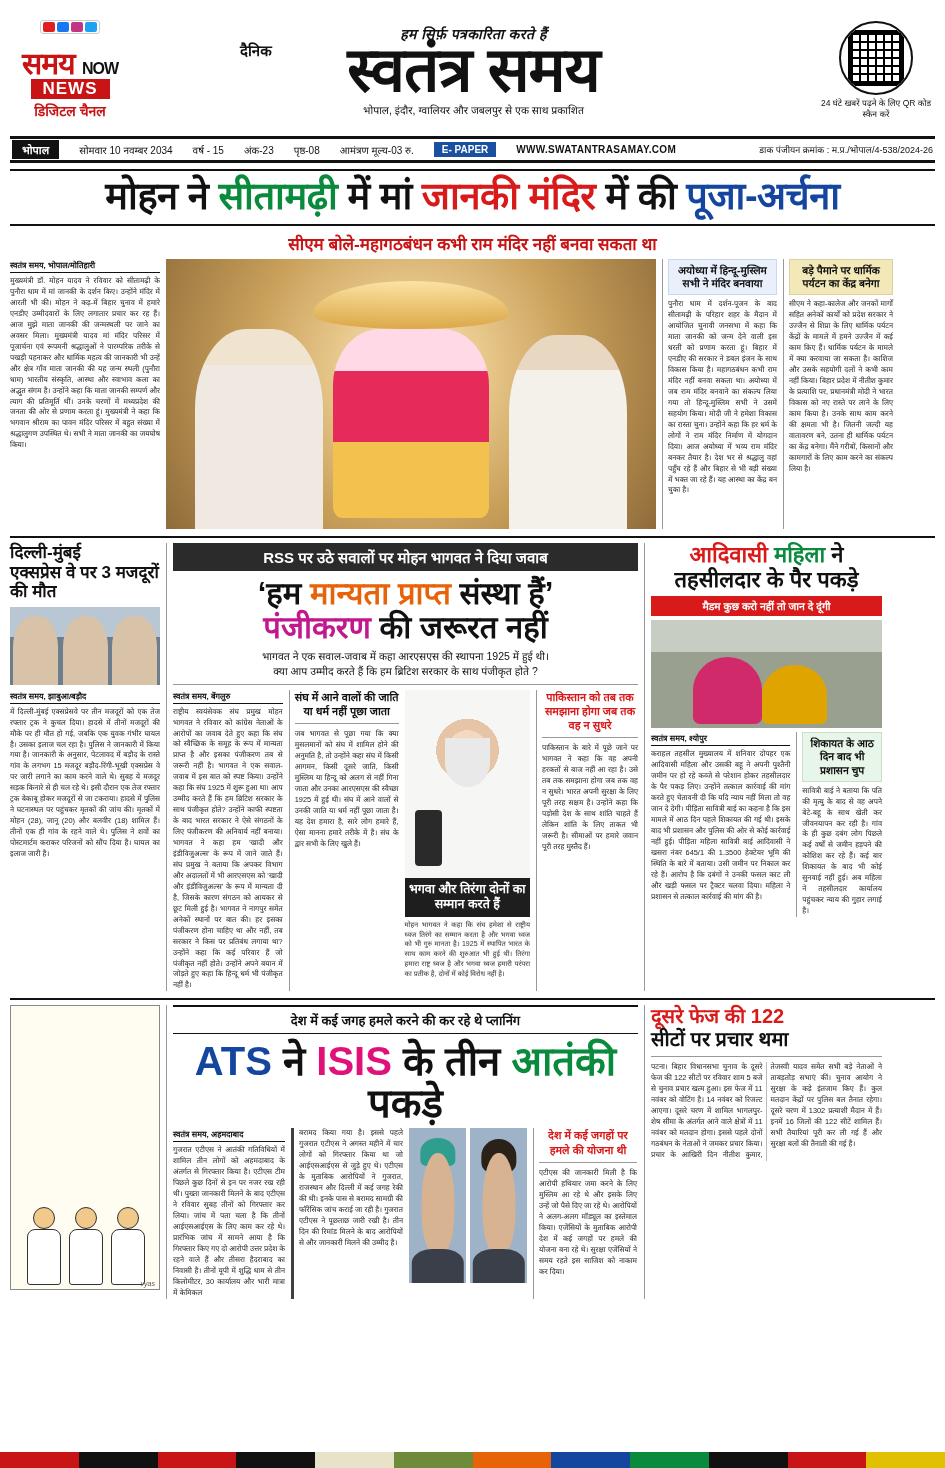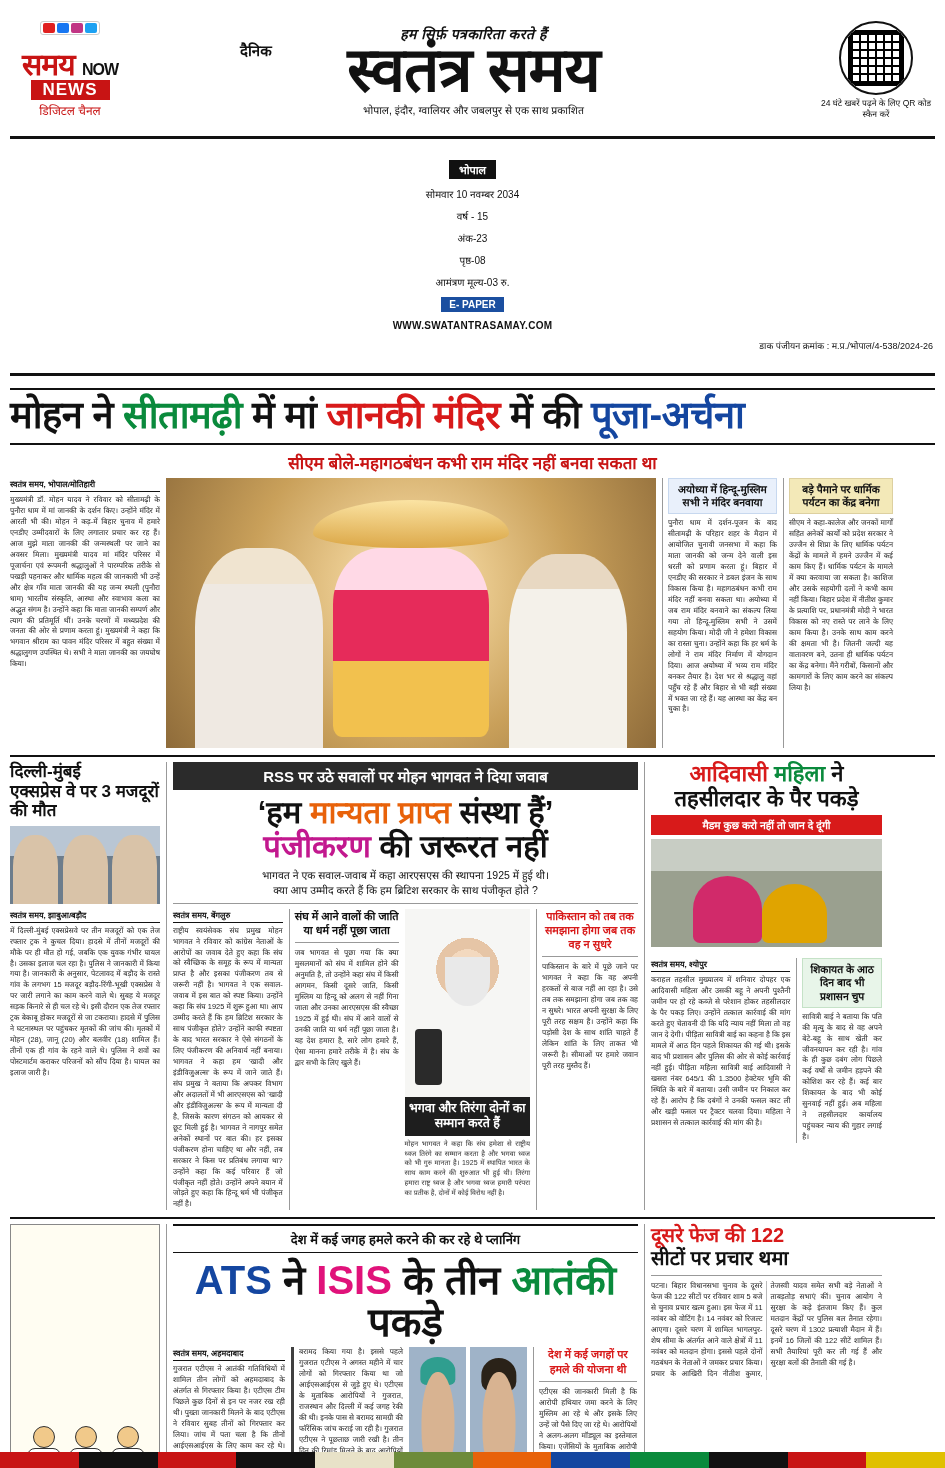--- a/index.html
+++ b/index.html
@@ -18,48 +18,48 @@
   .logo-box { width:120px; display:flex; flex-direction:column; align-items:center; }
   .logo-social { display:flex; gap:2px; background:#fff; padding:1px 2px; border:1px solid #ccc; border-radius:3px; }
   .logo-social span { display:block; width:12px; height:10px; border-radius:2px; }
   .sq-yt { background:#e02020; }
   .sq-fb { background:#1877f2; }
   .sq-ig { background:#c13584; }
   .sq-tw { background:#1da1f2; }
   .logo-main { margin-top:16px; font-weight:bold; font-size:30px; color:#c81414; letter-spacing:-1px; line-height:0.95; text-align:center; }
   .logo-main .now { color:#111; font-size:16px; }
   .logo-news { margin-top:1px; background:#c81414; color:#fff; font-weight:bold; font-size:17px; padding:0 12px; letter-spacing:1px; }
-  .logo-sub { font-size:12px; color:#c81414; font-weight:normal; margin-top:2px; }
+  .logo-sub { font-size:14px; color:#c81414; font-weight:bold; margin-top:2px; }
 
   .title-center { flex:1; text-align:center; position:relative; }
   .tagline { font-size:14px; font-weight:bold; color:#111; font-style:italic; letter-spacing:0.5px; }
   .daily { position:absolute; left:110px; top:16px; font-size:15px; font-weight:bold; }
   .paper-name { font-size:62px; font-weight:bold; letter-spacing:-1px; line-height:1.0; margin-top:-4px; }
   .paper-sub { font-size:10.5px; margin-top:2px; }
 
   .qr-box { width:118px; display:flex; flex-direction:column; align-items:center; }
   .qr-circle { width:74px; height:74px; border-radius:50%; border:2px solid #111; display:flex; align-items:center; justify-content:center; overflow:hidden; }
   .qr-img { width:56px; height:56px;
     background-image:
       linear-gradient(90deg,#000 2px, transparent 2px),
       linear-gradient(#000 2px, transparent 2px);
     background-size:8px 8px; background-color:#fff; border:3px solid #000; }
   .qr-text { font-size:8.5px; text-align:center; line-height:1.25; margin-top:3px; }
 
   
   .rule-thick { height:3px; background:#111; margin-top:2px; }
-  .dateline { display:flex; align-items:center; gap:8px; font-size:10px; padding:21px 2px; border-bottom:3px solid #111;flex-direction:column; }
+  .dateline { display:flex; align-items:center; gap:20px; font-size:10px; padding:1px 2px; border-bottom:3px solid #111; }
   .city-badge { background:#111; color:#fff; font-weight:bold; padding:2px 10px; font-size:11px; }
   .dl-item { white-space:nowrap; }
   .epaper { background:#1b4fa0; color:#fff; font-weight:bold; padding:2px 8px; font-size:10px; }
   .dl-site { font-weight:bold; letter-spacing:0.3px; }
   .dl-right { margin-left:auto; font-size:9px; }
 
   
-  .lead-band { margin-top:12px; border-top:2px solid #111; border-bottom:2px solid #111; padding:5px 0 7px 0; }
+  .lead-band { margin-top:6px; border-top:2px solid #111; border-bottom:2px solid #111; padding:5px 0 7px 0; text-align:center; }
   .lead-head { font-size:38px; font-weight:bold; line-height:1.08; letter-spacing:-0.5px; }
   .c-black { color:#111; }
   .c-green { color:#0a8a3c; }
   .c-red { color:#d81a1a; }
   .c-blue { color:#1446a0; }
   .c-orange { color:#e8620a; }
   .c-pink { color:#e0127a; }
   .c-magenta { color:#c2188e; }
 
   .sub-head { text-align:center; color:#c81414; font-weight:bold; font-size:17px; margin:6px 0 4px; }
@@ -284,21 +284,21 @@
         <span class="c-red">आदिवासी</span>
         <span class="c-green">महिला</span>
         <span class="c-black">ने</span><br>
         <span class="c-black">तहसीलदार के पैर पकड़े</span>
       </div>
       <div class="redbar" style="margin-top:4px;">मैडम कुछ करो नहीं तो जान दे दूंगी</div>
       <div class="photo womenphoto" style="height:108px;margin-top:4px;">
         <div class="sari"></div>
         <div class="sari2"></div>
       </div>
-      <div style="display:flex;gap:6px;margin-top:11px;">
+      <div style="display:flex;gap:6px;margin-top:4px;">
         <div style="width:140px;">
           <div class="byline">स्वतंत्र समय, श्योपुर</div>
           <div class="body-text">कराहल तहसील मुख्यालय में शनिवार दोपहर एक आदिवासी महिला और उसकी बहू ने अपनी पुश्तैनी जमीन पर हो रहे कब्जे से परेशान होकर तहसीलदार के पैर पकड़ लिए। उन्होंने तत्काल कार्रवाई की मांग करते हुए चेतावनी दी कि यदि न्याय नहीं मिला तो वह जान दे देगी। पीड़िता सावित्री बाई का कहना है कि इस मामले में आठ दिन पहले शिकायत की गई थी। इसके बाद भी प्रशासन और पुलिस की ओर से कोई कार्रवाई नहीं हुई। पीड़िता महिला सावित्री बाई आदिवासी ने खसरा नंबर 645/1 की 1.3500 हेक्टेयर भूमि की स्थिति के बारे में बताया। उसी जमीन पर निकाल कर रहे हैं। आरोप है कि दबंगों ने उनकी फसल काट ली और खड़ी फसल पर ट्रैक्टर चलवा दिया। महिला ने प्रशासन से तत्काल कार्रवाई की मांग की है।</div>
         </div>
         <div style="width:86px;border-left:1px solid #999;padding-left:5px;">
           <div class="sidebox-head green">शिकायत के आठ दिन बाद भी प्रशासन चुप</div>
           <div class="body-text" style="margin-top:4px;">सावित्री बाई ने बताया कि पति की मृत्यु के बाद से वह अपने बेटे-बहू के साथ खेती कर जीवनयापन कर रही है। गांव के ही कुछ दबंग लोग पिछले कई वर्षों से जमीन हड़पने की कोशिश कर रहे हैं। कई बार शिकायत के बाद भी कोई सुनवाई नहीं हुई। अब महिला ने तहसीलदार कार्यालय पहुंचकर न्याय की गुहार लगाई है।</div>
         </div>
       </div>
     </div>

